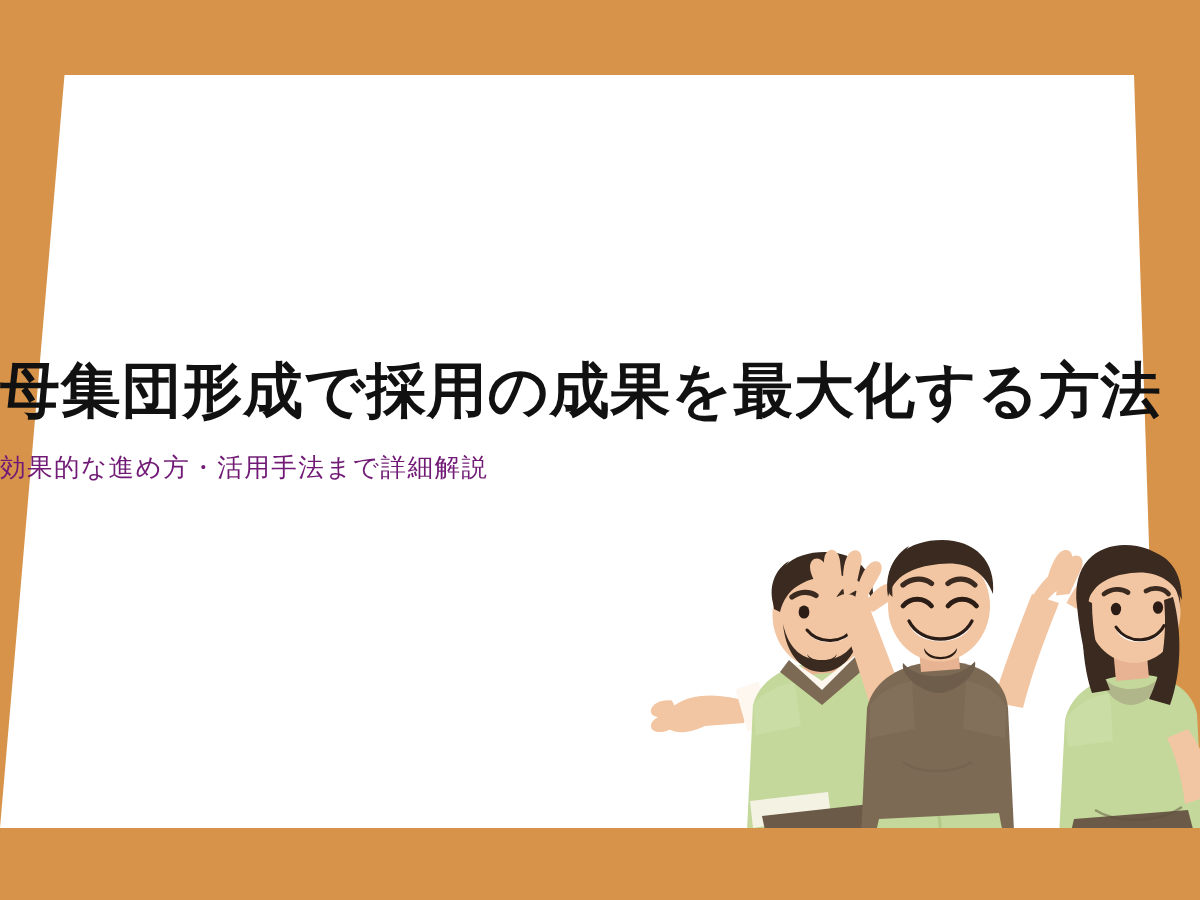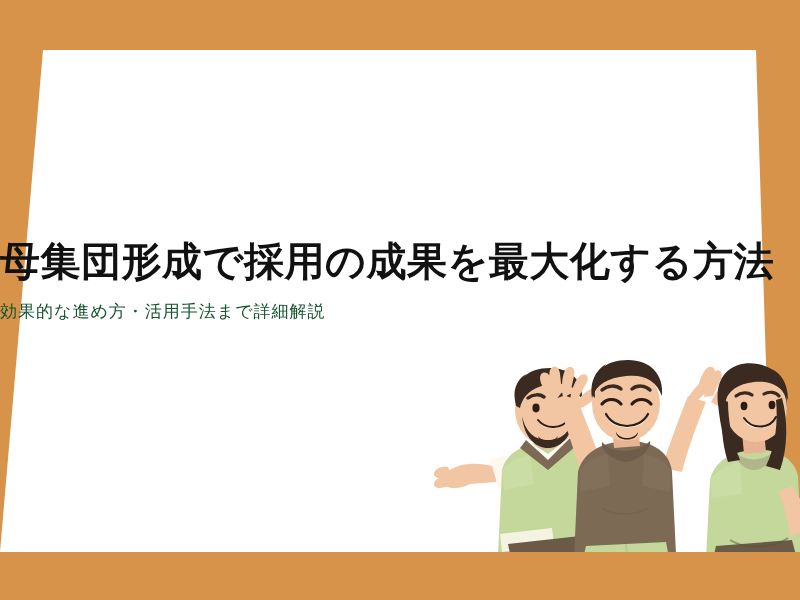--- a/index.html
+++ b/index.html
@@ -51,21 +51,21 @@
     letter-spacing: 0.5px;
     line-height: 1.18;
     margin: 0;
     white-space: nowrap;
   }
 
   #sub-title {
     margin: 16px 0 0 0;
     font-size: 17px;
     font-weight: 500;
-    color: #14532d;
+    color: #701a75;
     letter-spacing: 1px;
     line-height: 1.3;
     white-space: nowrap;
   }
 
   
   #illustration {
     position: absolute;
     left: 430px;
     top: 358px;

